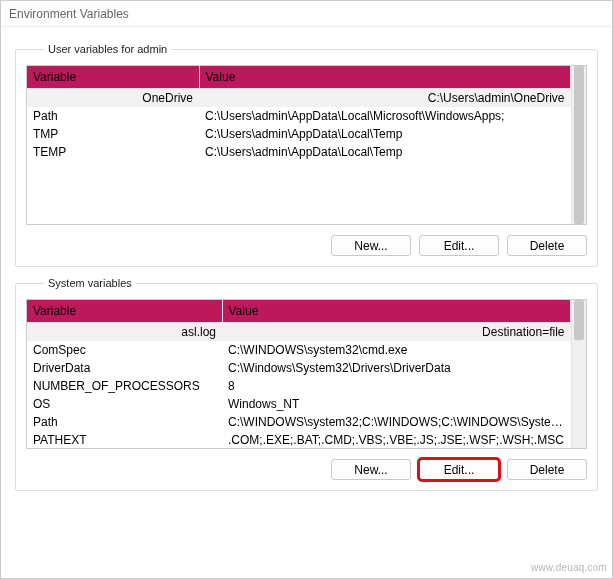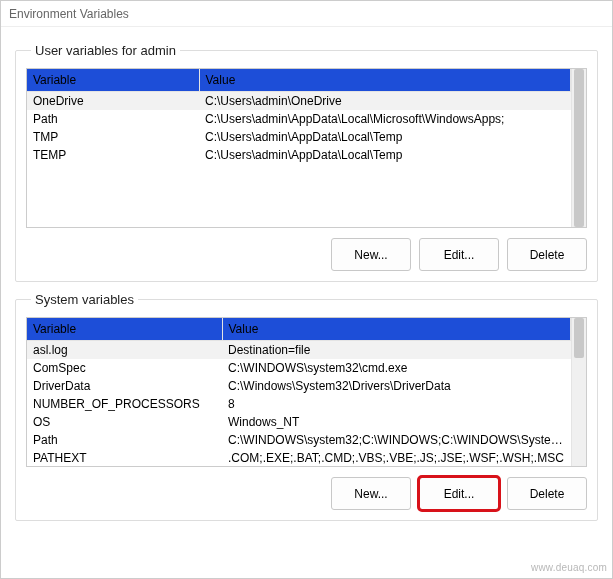--- a/index.html
+++ b/index.html
@@ -38,24 +38,24 @@
     flex-direction: column;
   }
   fieldset.group {
     border: 1px solid #ddd;
     border-radius: 2px;
     margin: 6px 0 4px 0;
     padding: 10px 10px 10px 10px;
     position: relative;
   }
   fieldset.group legend {
-    font-size: 13px;
+    font-size: 11px;
     color: #222;
     padding: 0 4px;
-    margin-left: 5px;
+    margin-left: 18px;
   }
   .table-wrap {
     border: 1px solid #ccc;
     height: 160px;
     overflow: hidden;
     position: relative;
     background: #fff;
   }
   .table-wrap.shorter { height: 150px; }
   .scroll-track {
@@ -75,52 +75,53 @@
   table.listview {
     width: calc(100% - 15px);
     border-collapse: collapse;
     table-layout: fixed;
   }
   table.listview th {
     text-align: left;
     font-weight: normal;
     font-size: 12px;
     padding: 4px 6px;
-    background: #1d4ed8;
+    background: #be185d;
     border-bottom: 1px solid #e4e4e4;
     border-right: 1px solid #e4e4e4;
     color: #000;
   }
   table.listview td {
     font-size: 12px;
     padding: 2px 6px;
     white-space: nowrap;
     overflow: hidden;
     text-overflow: ellipsis;
     color: #000;
   }
   table.listview tr.selected td {
     background: #f2f2f2;
+    text-align: right;
   }
   .col-var { width: 172px; }
   .btn-row {
     display: flex;
     justify-content: flex-end;
     gap: 8px;
     margin-top: 10px;
   }
   button.win {
     font-family: inherit;
     font-size: 12px;
     background: #fdfdfd;
     border: 1px solid #c8c8c8;
     border-radius: 3px;
     padding: 0;
     width: 80px;
-    height: 33px;
+    height: 21px;
     cursor: pointer;
     color: #000;
   }
   .highlight-red {
     outline: 3px solid #d8121a;
     outline-offset: -1px;
   }
   .dialog-footer {
     display: flex;
     justify-content: flex-end;

